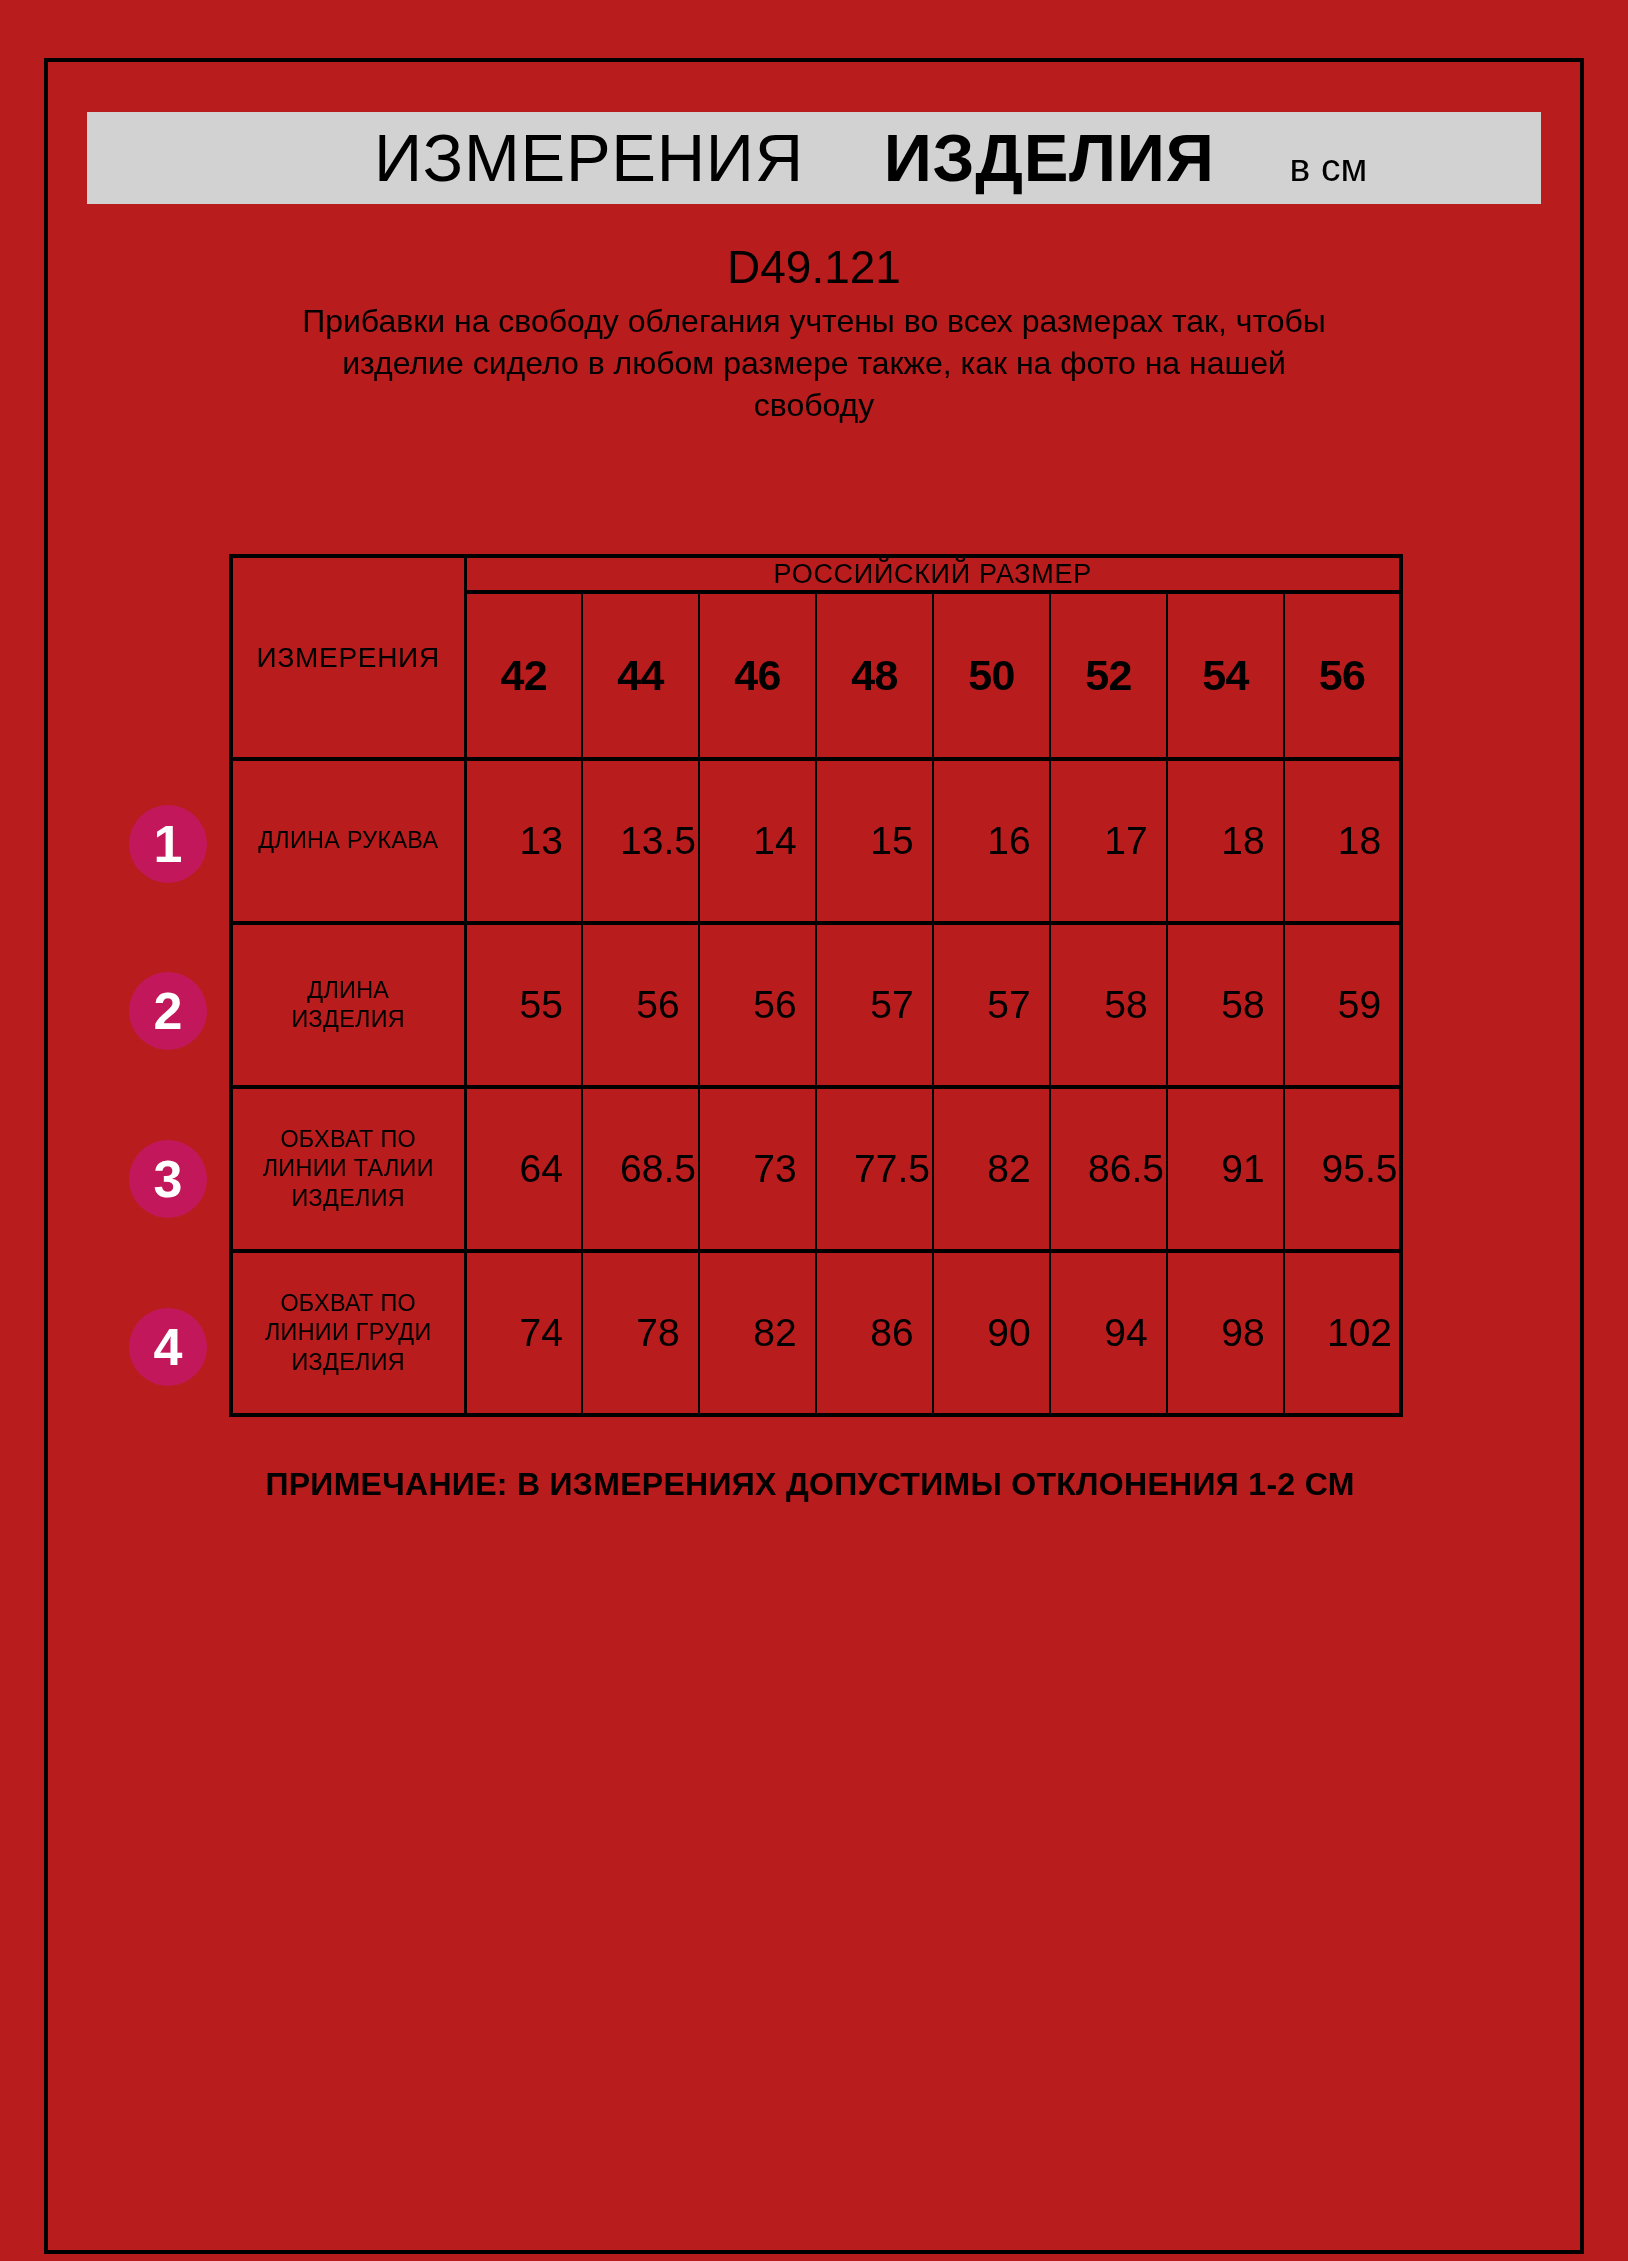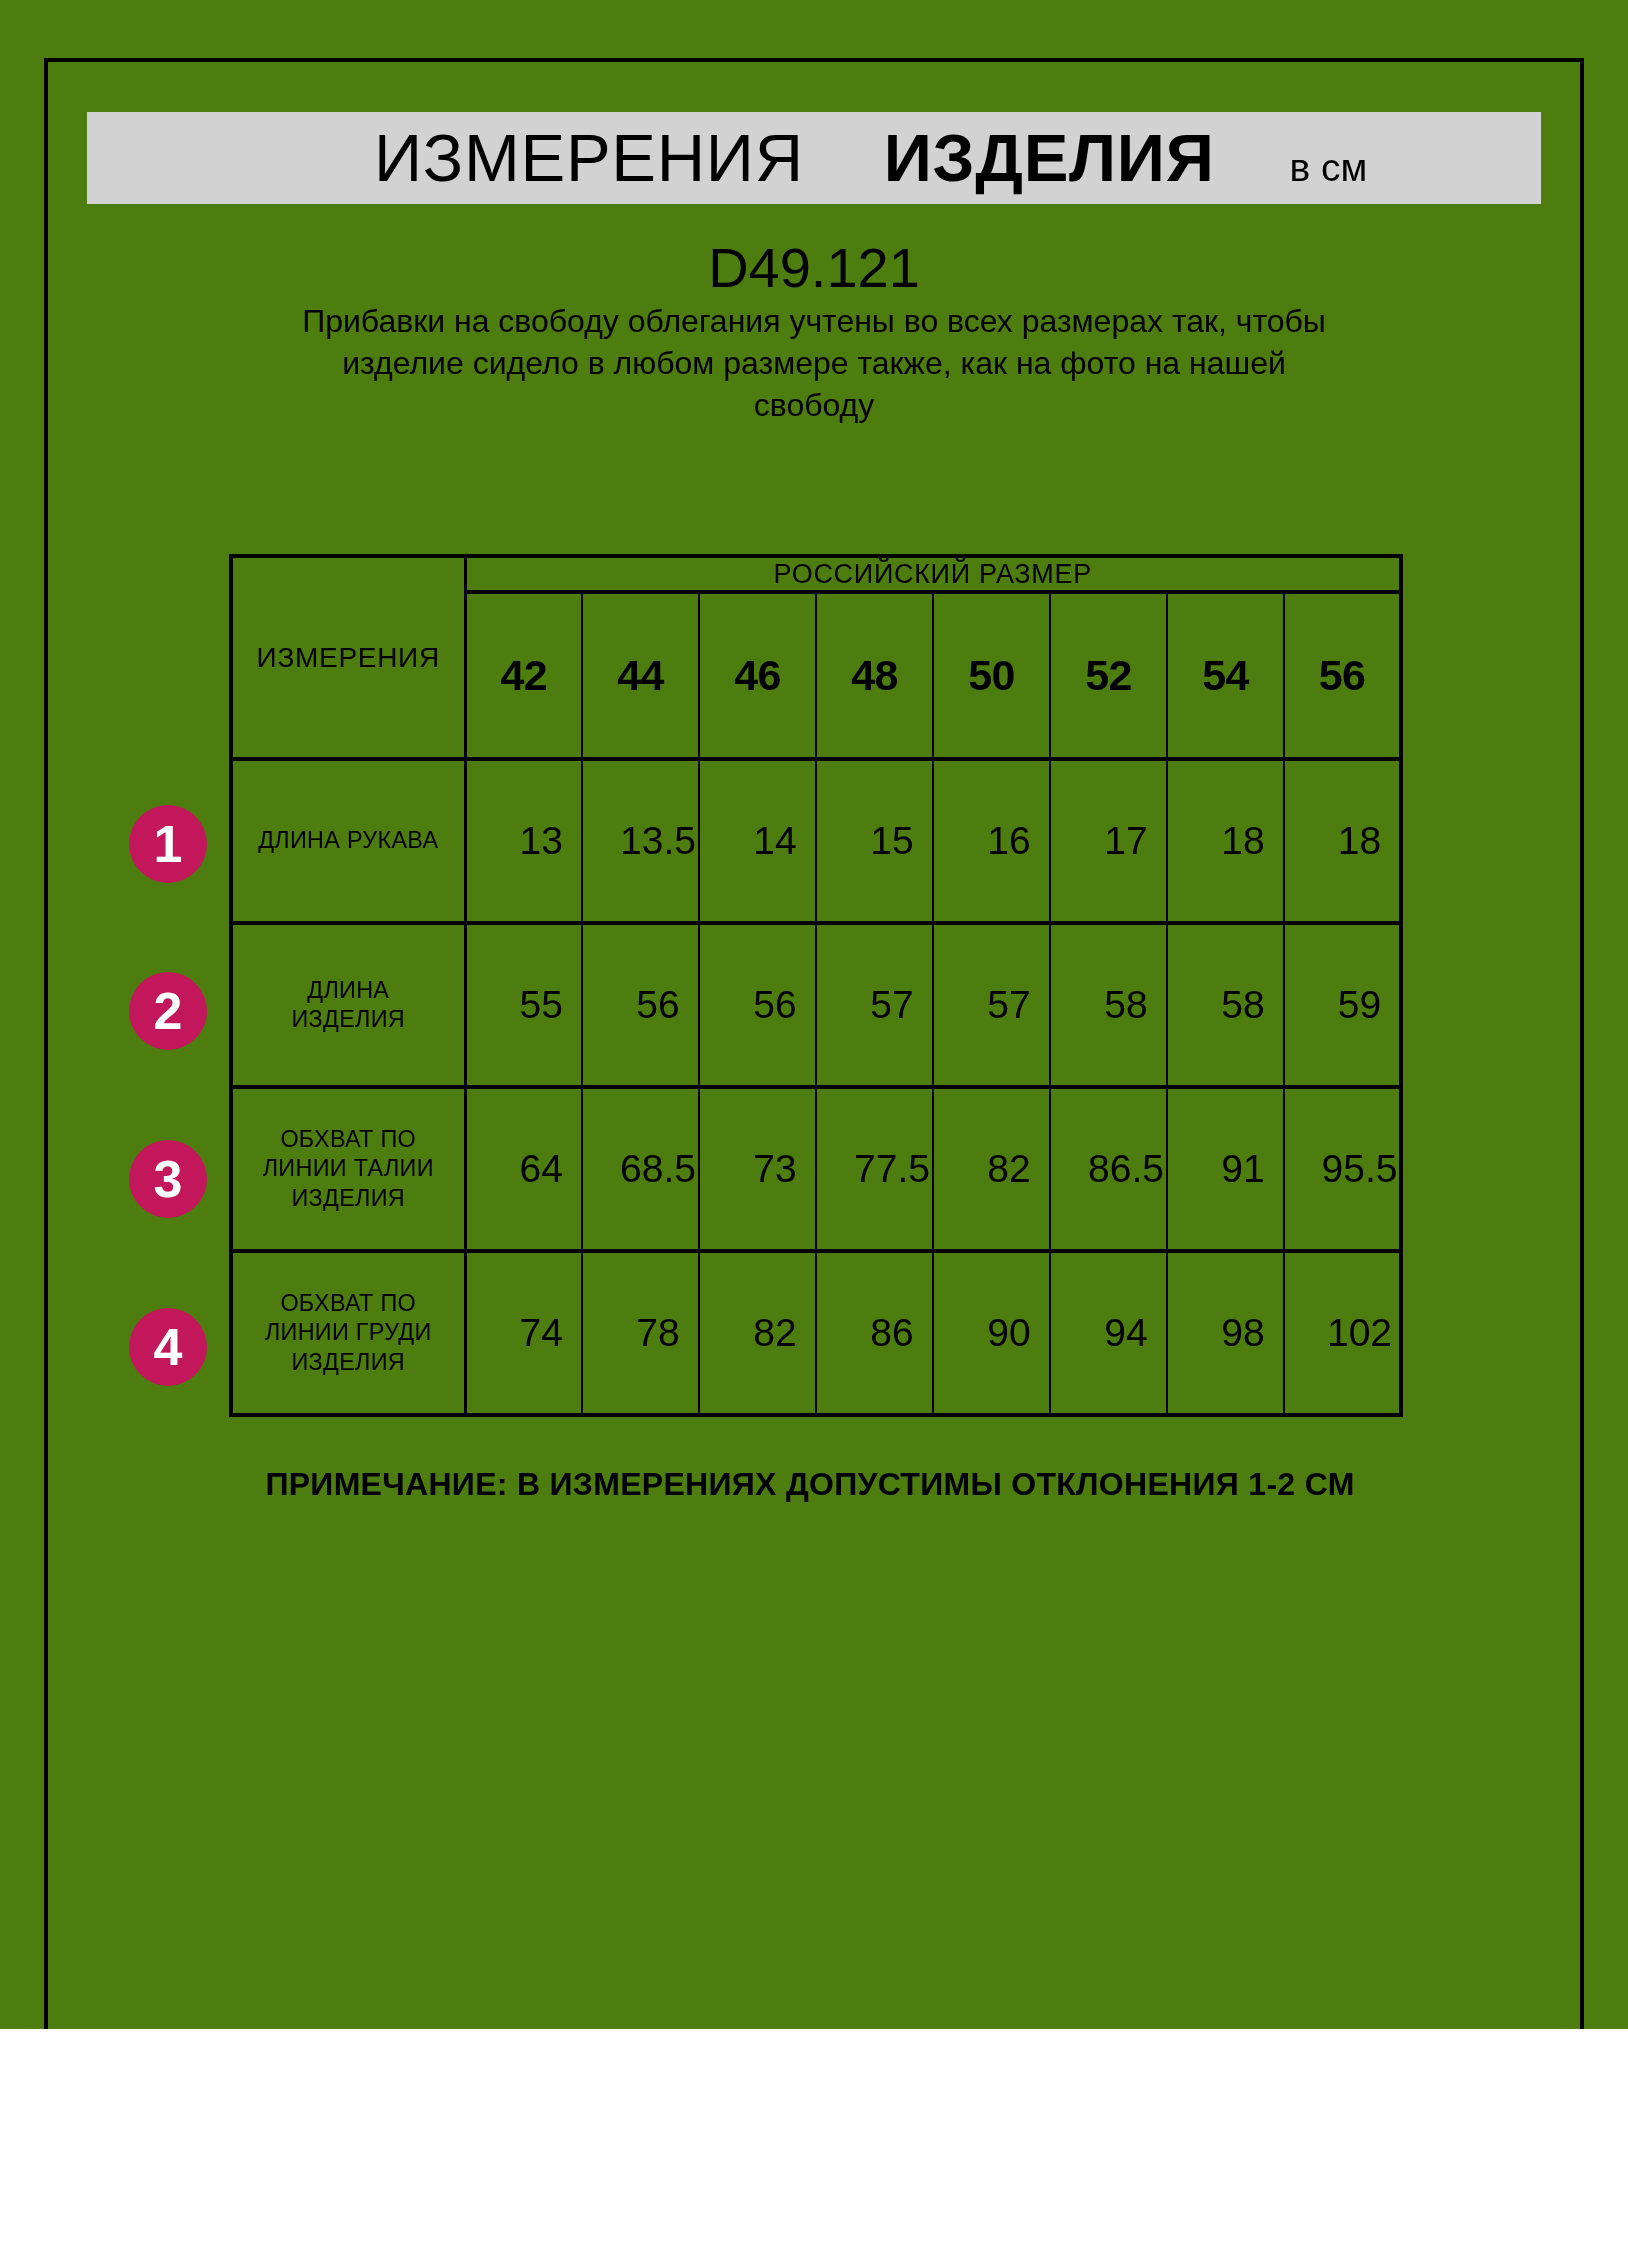--- a/index.html
+++ b/index.html
@@ -1,36 +1,36 @@
 <!DOCTYPE html>
 <html style="font-size:10.7px"><head>
 <meta charset="utf-8">
 <style>
   html,body{margin:0;padding:0;background:#fff;}
   .page{
-    position:relative;width:1628px;height:2029px;background:#4d7c0f;
+    position:relative;width:1628px;height:2261px;background:#b91c1c;
     font-family:"Liberation Sans",sans-serif;color:#000;overflow:hidden;
   }
   .frame{
     position:absolute;left:44px;top:58px;width:1532px;height:2188px;
     border:4px solid #000;
   }
   
   .header-bar{
     position:absolute;left:87px;top:112px;width:1454px;height:92px;
     display:block;white-space:nowrap;line-height:92px;
     padding-left:287px;box-sizing:border-box;
   }
   .title-main{font-size:67px;letter-spacing:0.7px;}
   .title-bold{font-size:67px;font-weight:bold;margin-left:80px;letter-spacing:0.7px;}
   .title-unit{font-size:39px;margin-left:75px;}
   
   .article{
     position:absolute;left:0;right:0;top:242px;text-align:center;
-    font-size:56px;line-height:51px;
+    font-size:46px;line-height:51px;
   }
   .desc{
     position:absolute;left:0;right:0;top:300px;text-align:center;
     font-size:32px;line-height:42px;
   }
   
   .size-table{
     position:absolute;left:229px;top:554px;
     border-collapse:collapse;table-layout:fixed;width:1172px;
     border:4px solid #000;

